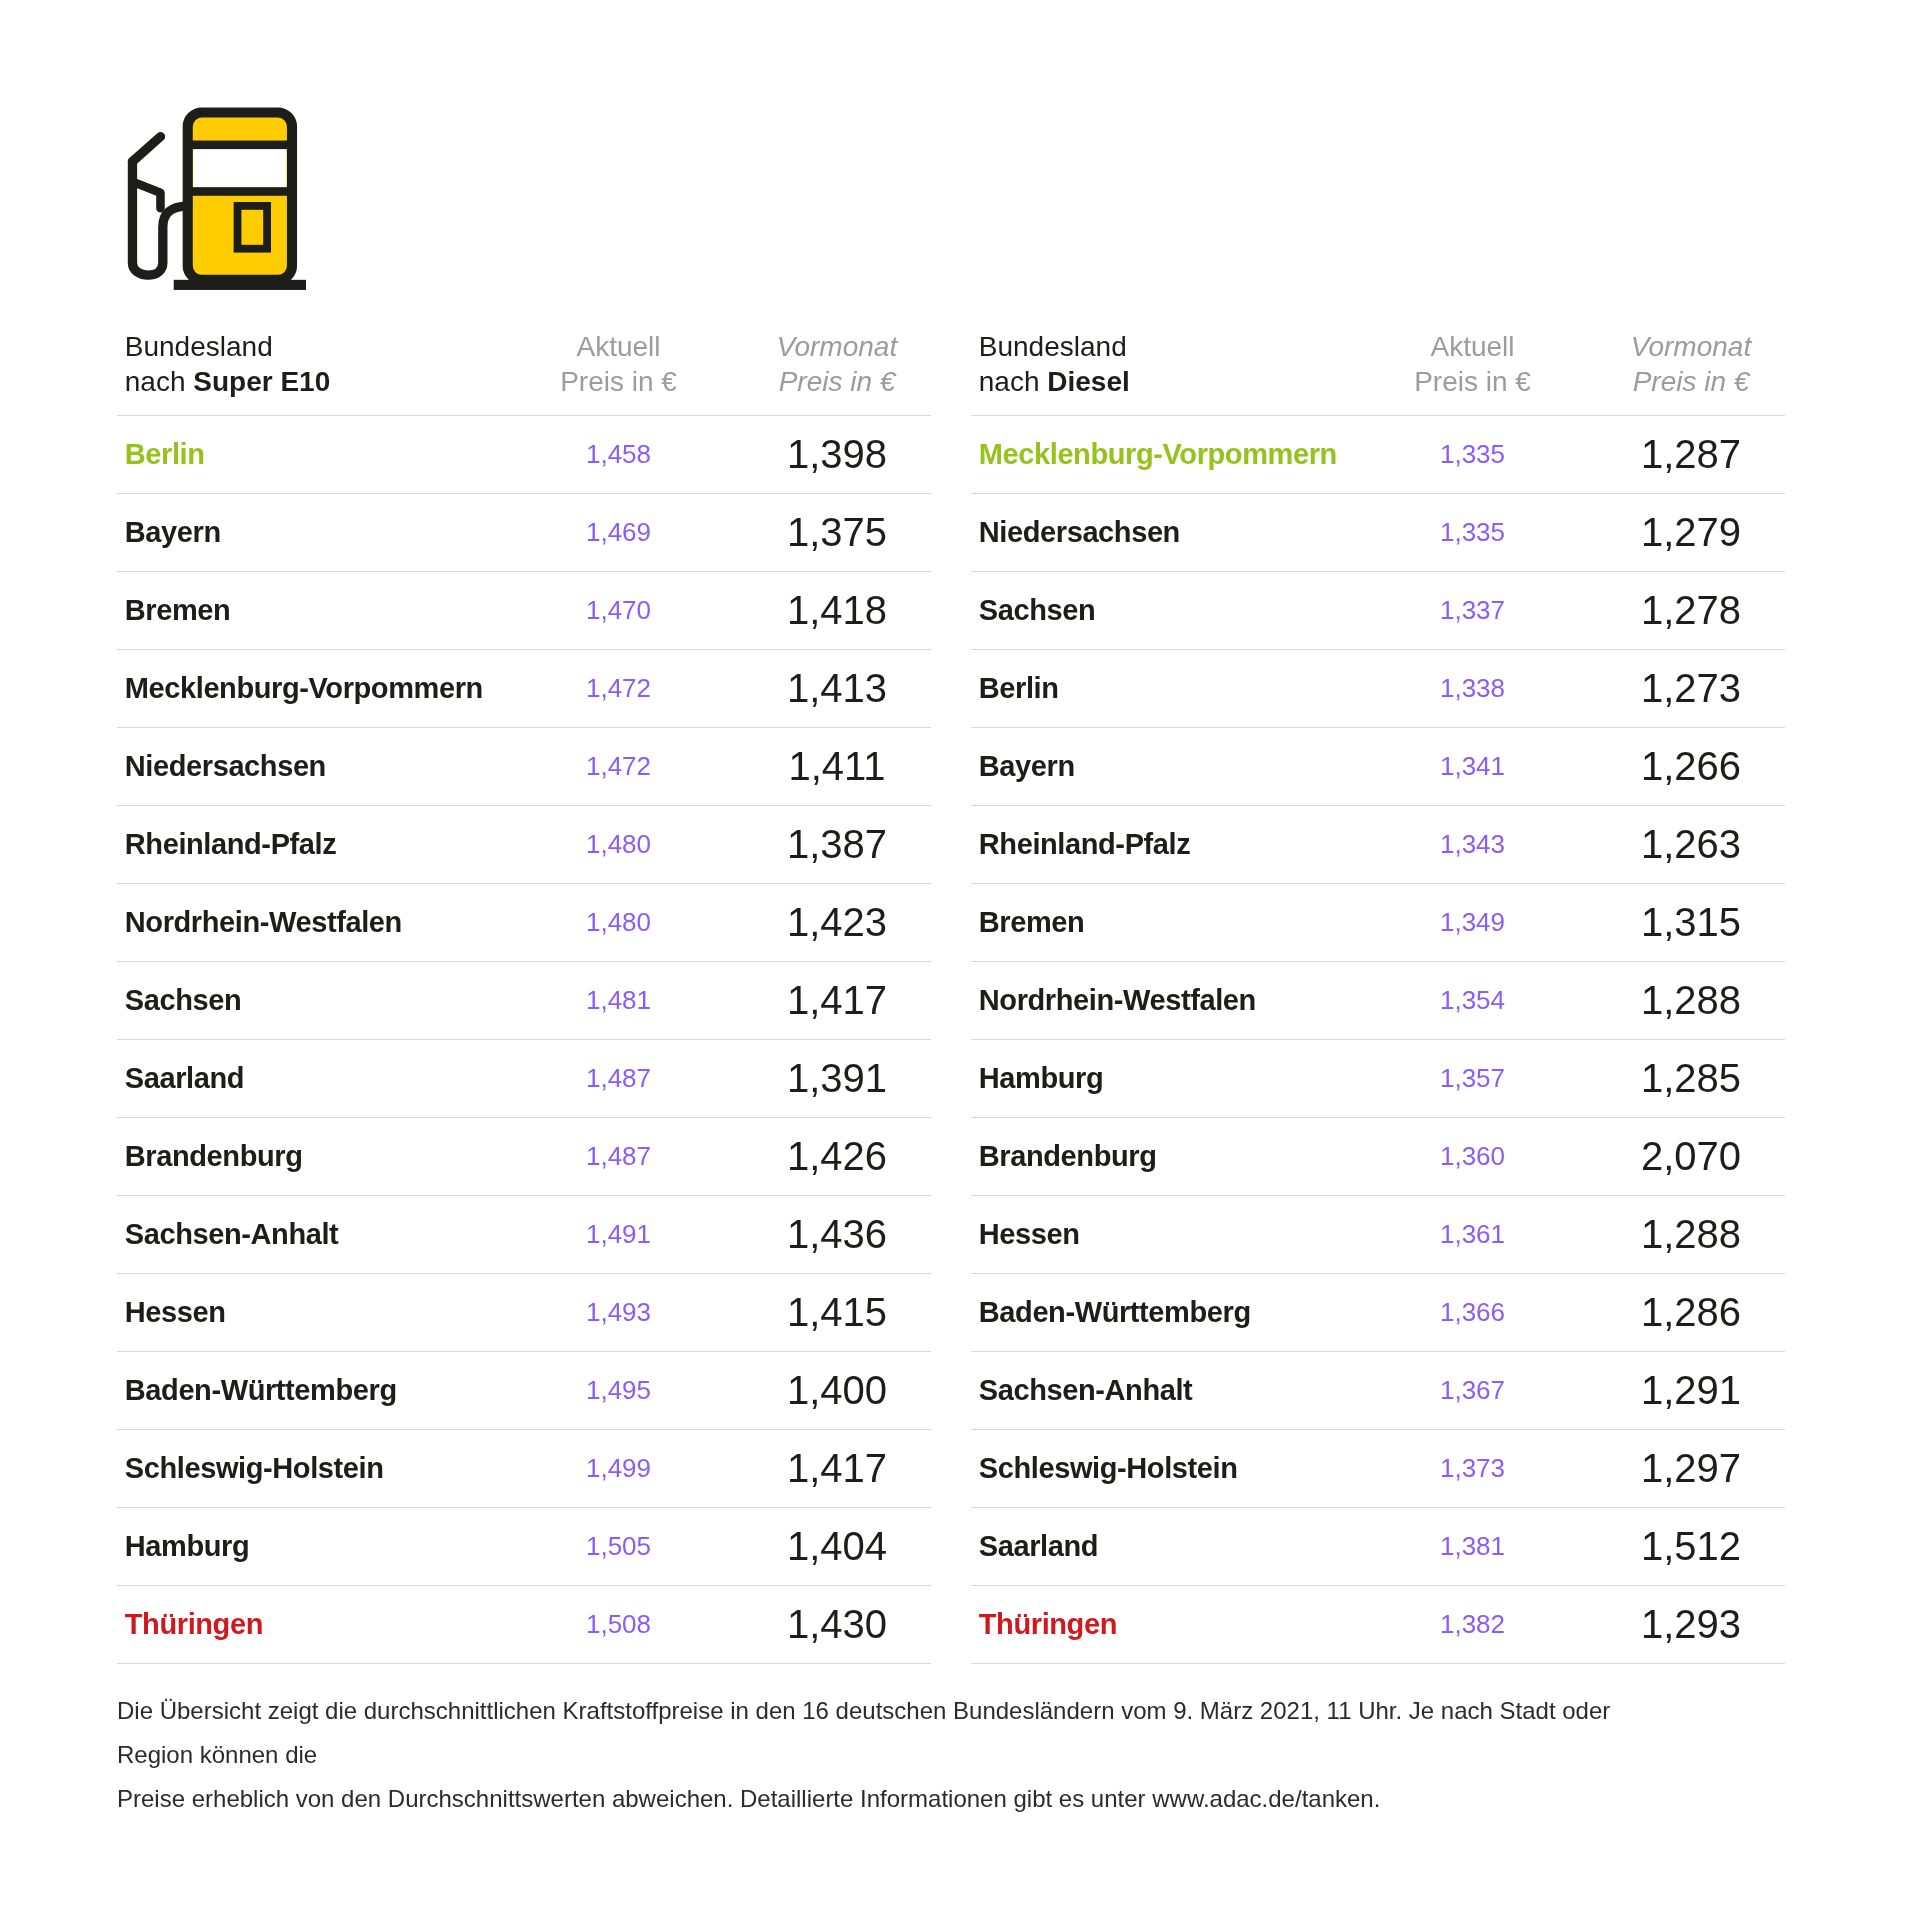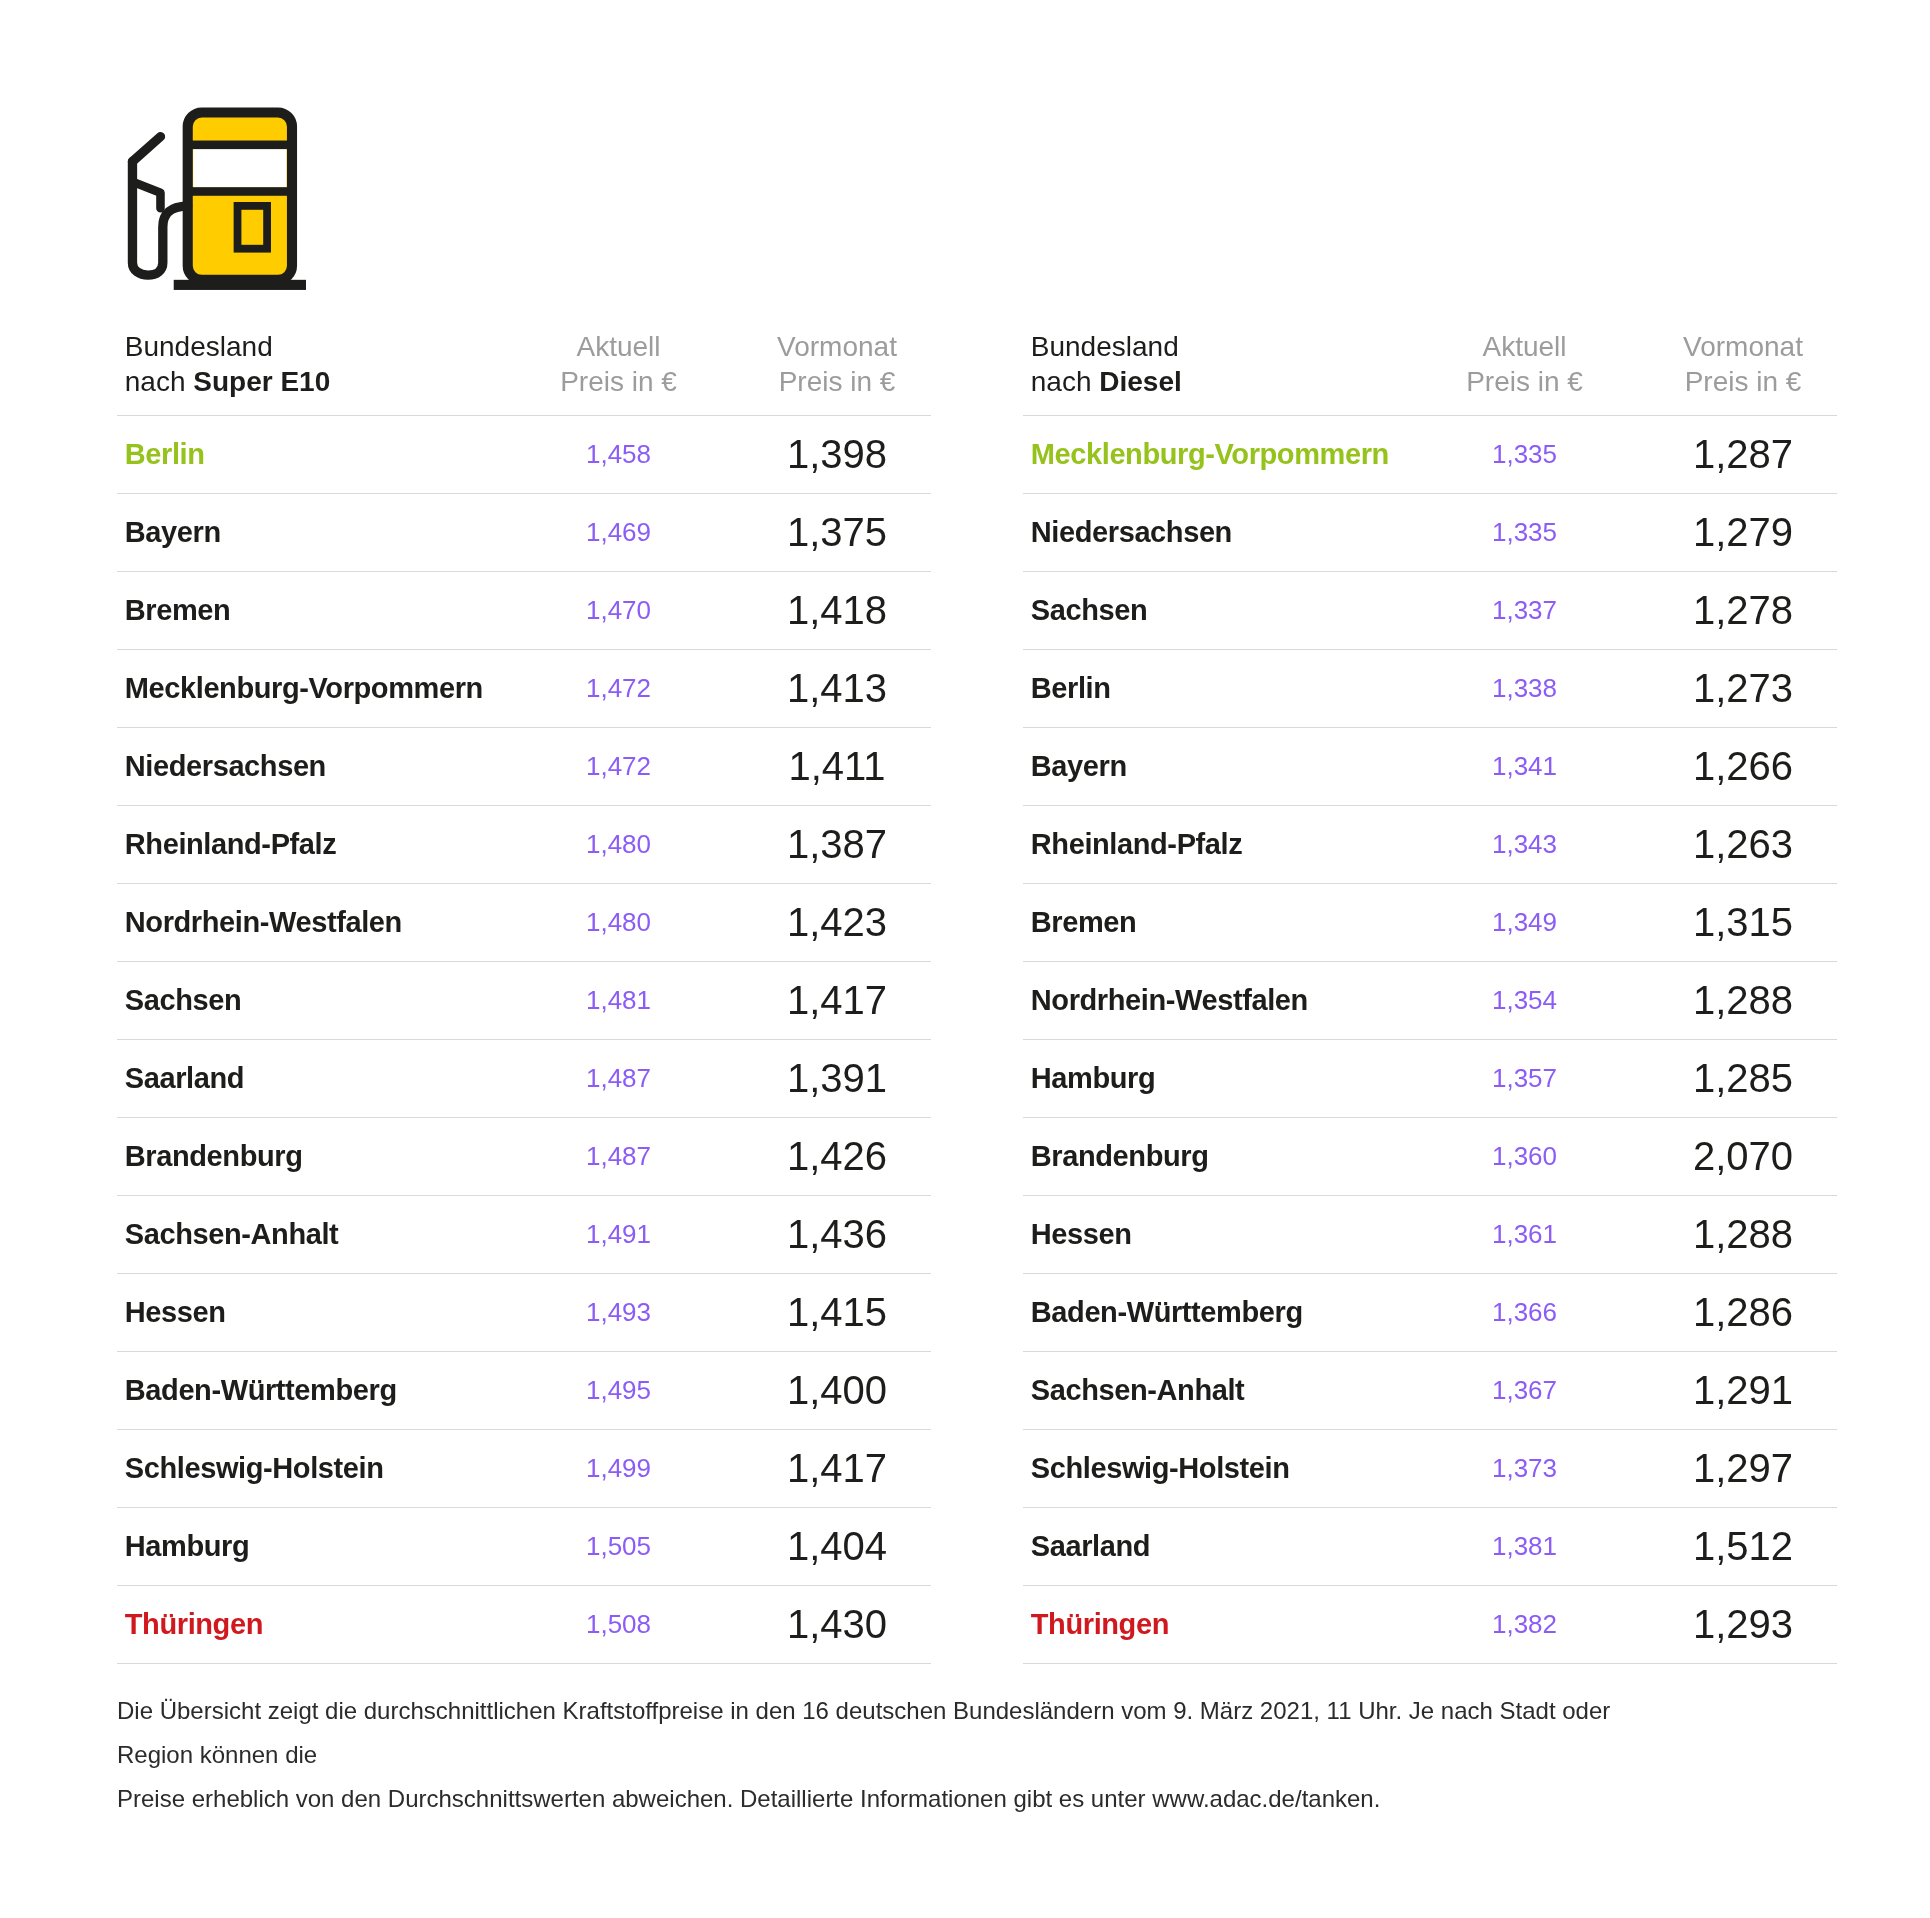--- a/index.html
+++ b/index.html
@@ -13,28 +13,28 @@
   }
   
   .brand-header{position:relative;height:292px;}
   .pump-icon{position:absolute;left:92px;top:107px;width:214px;height:183px;}
   .title{
     position:absolute;left:323px;top:195px;margin:0;
     font-size:48px;font-weight:bold;letter-spacing:-1.2px;
     white-space:nowrap;color:#1d1d1b;
   }
   
-  .tables{display:flex;gap:92px;margin:37px 0 0 117px;}
+  .tables{display:flex;gap:40px;margin:37px 0 0 117px;}
   .fuel-table{width:814px;}
   .t-head{display:flex;align-items:flex-start;border-bottom:1.6px solid #d9d9d9;padding-bottom:15.6px;}
   .th-name{width:408px;font-size:28px;line-height:35px;color:#1d1d1b;padding-left:7.8px;box-sizing:border-box;}
   .th-name strong{font-weight:bold;}
   .th-col{font-size:28px;line-height:35px;color:#9c9c9c;text-align:center;}
   .col-akt{width:187px;}
-  .col-vor{width:188px;margin-left:auto;}
+  .col-vor{width:188px;margin-left:auto;font-style:italic;}
   .t-row{display:flex;align-items:center;height:77px;border-bottom:1.6px solid #d9d9d9;}
   .cell{display:block;}
   .cell.name{width:408px;padding-left:7.8px;box-sizing:border-box;font-size:29px;font-weight:bold;letter-spacing:-0.4px;color:#1d1d1b;}
   .cell.akt{width:187px;text-align:center;font-size:26px;font-weight:400;color:#8b5cf6;}
   .cell.vor{width:188px;margin-left:auto;text-align:center;font-size:40px;font-weight:400;color:#1d1d1b;}
   .name.green{color:#96c21c;}
   .name.red{color:#d0191e;}
   
   .footnote{margin:25px 257px 0 117px;font-size:24px;line-height:44px;color:#2b2b2b;}
   .footer{margin:4.7px 62px 0 117px;border-top:2.3px solid #dcdcdc;padding-top:9.3px;

